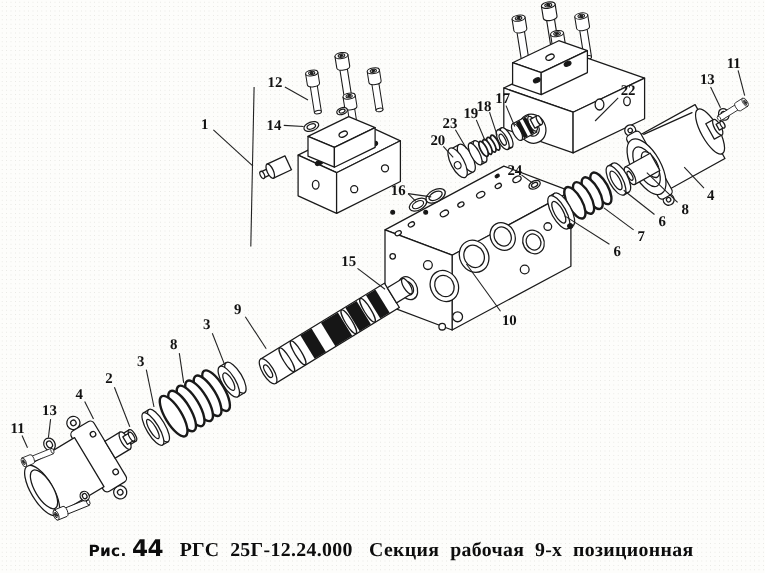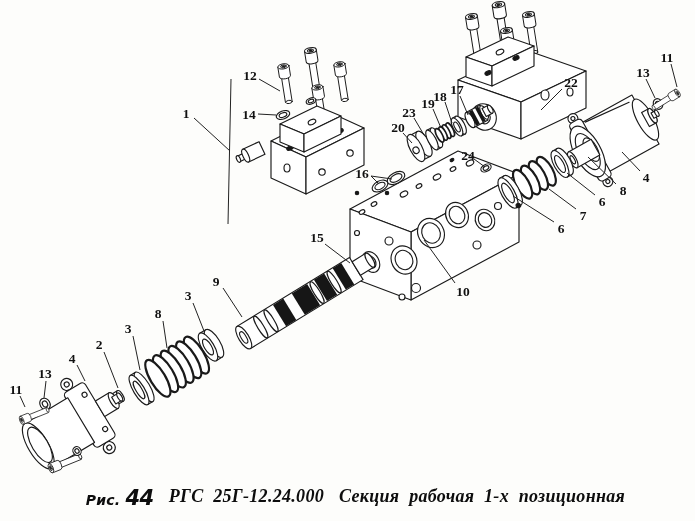--- a/index.html
+++ b/index.html
@@ -12,22 +12,22 @@
   }
   svg.diagram{position:absolute;left:0;top:0;}
   .callout{
     font-family:"Liberation Serif", serif;
     font-weight:bold;font-size:13.5px;fill:#111;
     text-anchor:middle;dominant-baseline:central;
   }
   .leader{stroke:#222;stroke-width:1;fill:none;}
   .caption{
     position:absolute;left:16px;right:0;top:486px;
-    display:flex;justify-content:center;align-items:flex-start;gap:15px;
-    color:#0d0d0d;white-space:nowrap;font-style:italic;
+    display:flex;justify-content:center;align-items:flex-end;gap:15px;
+    color:#0d0d0d;white-space:nowrap;
   }
   .fig-label{
     font-family:"DejaVu Sans", sans-serif;font-weight:900;font-size:14px;
     letter-spacing:0.2px;
   }
   .fig-num{font-size:21px;letter-spacing:-0.5px;}
   .fig-text{
     font-family:"Liberation Serif", serif;font-weight:bold;font-size:18px;
     word-spacing:5px;letter-spacing:0.3px;
   }
@@ -401,16 +401,16 @@
         <line x1="445" y1="102" x2="452" y2="123" class="leader"></line>
         <text x="440" y="96" class="callout">18</text>
         <line x1="460" y1="96" x2="468" y2="115" class="leader"></line>
         <text x="457" y="89" class="callout">17</text>
       </g>
 </svg>
 
 <div class="caption">
   <span class="fig-label"><span>Рис.</span> <span class="fig-num">44</span></span>
   <span class="fig-text">РГС 25Г-12.24.000</span>
-  <span class="fig-text">Секция рабочая 1-х позиционная</span>
+  <span class="fig-text">Секция рабочая 9-х позиционная</span>
 </div>
 
 </div>
 
 </body></html>

